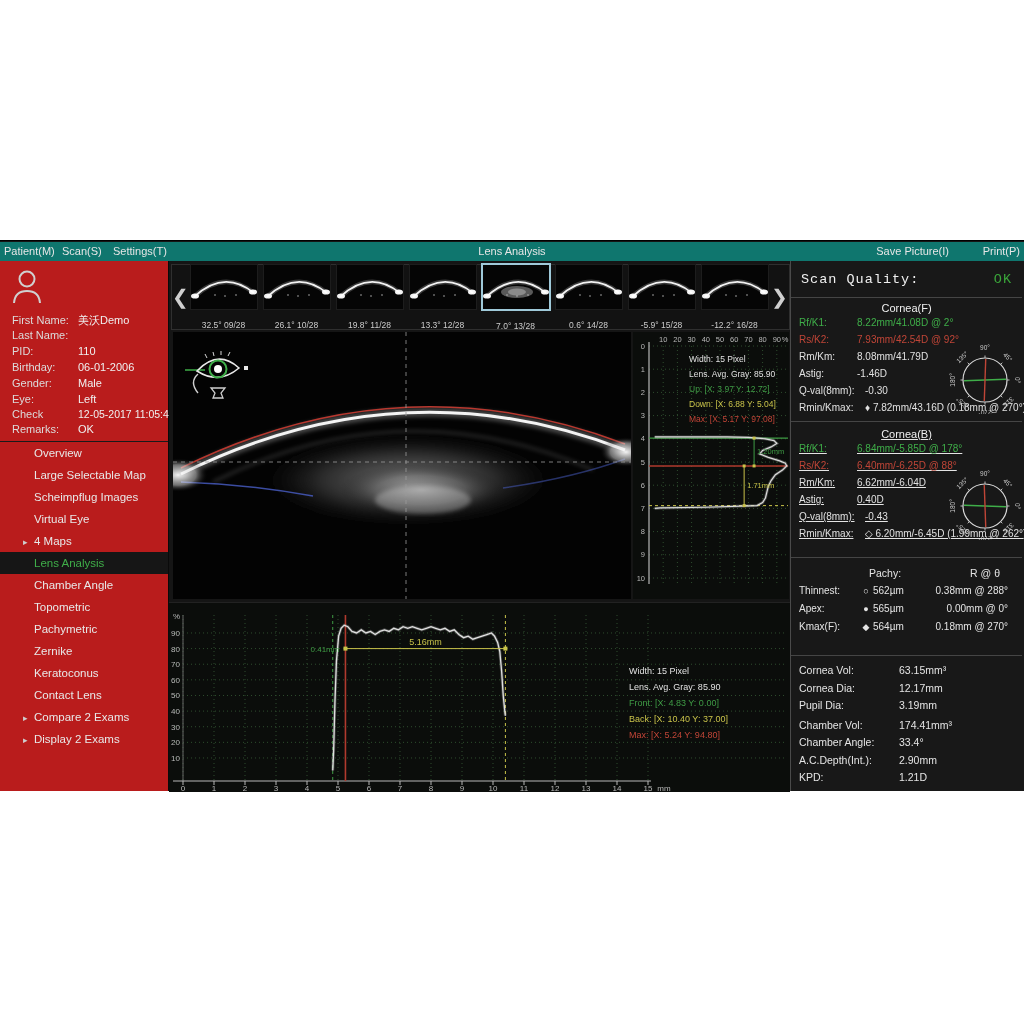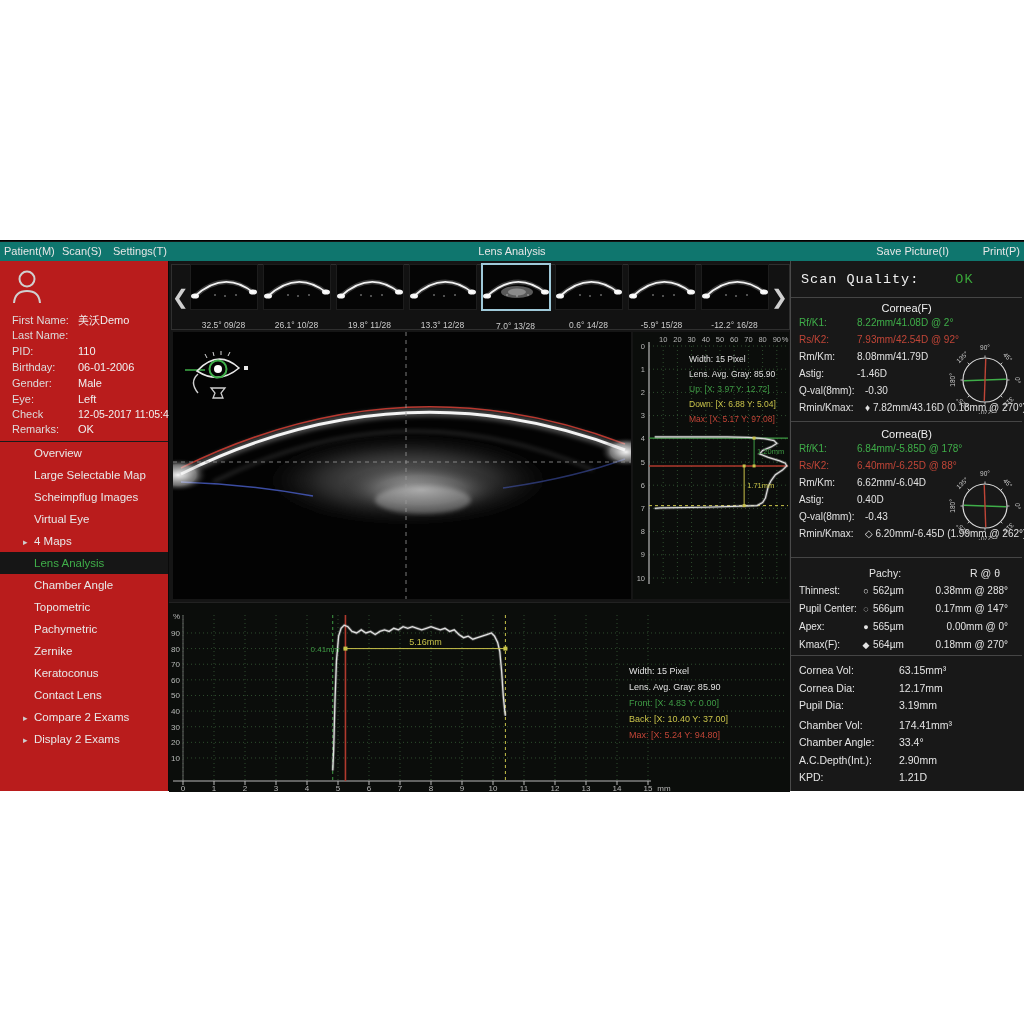--- a/index.html
+++ b/index.html
@@ -30,25 +30,25 @@
   .tlabel{margin-top:10px;font-size:8.5px;color:#cccccc;white-space:nowrap;}
   .scheimp{position:absolute;left:4px;top:71px;width:458px;height:267px;background:#000;}
   .sidechart{position:absolute;left:464px;top:71px;width:156px;height:267px;background:#0b0d0b;}
   .bottomchart{position:absolute;left:0px;top:341px;width:621px;height:189px;background:#0b0d0b;border-top:1px solid #222;}
   .ovl{position:absolute;font-size:9px;line-height:16px;white-space:nowrap;pointer-events:none;}
   .ovl div{white-space:nowrap;}
   .ovl-side{left:56px;top:20px;font-size:8.5px;line-height:15px;}
   .ovl-bot{left:460px;top:60px;}
   
   .rightpanel{position:absolute;left:790px;top:20px;width:234px;height:530px;background:#181818;border-left:1px solid #4a4a4a;color:#e4e4e4;}
-  .rp-sec{position:absolute;left:0;width:231px;border-bottom:1px solid #454545;box-sizing:border-box;}
+  .rp-sec{position:absolute;left:0;width:231px;border-bottom:1px solid #454545;box-sizing:border-box;justify-content:space-between;}
   .sq{top:0;height:37px;display:flex;align-items:center;padding:0 10px;font-family:"Liberation Mono",monospace;font-size:13.5px;letter-spacing:1px;color:#f0f0f0;}
   .sq .okval{margin-left:36px;color:#3aa63a;}
   .secF{top:37px;height:124px;}
-  .secB{top:161px;height:136px;}
+  .secB{top:161px;height:136px;text-decoration:underline;}
   .secP{top:297px;height:98px;}
   .secV{top:395px;height:135px;border-bottom:none;}
   .ctitle{text-align:center;font-size:11px;color:#f0f0f0;padding-top:4px;}
   .crow{display:flex;height:17px;line-height:17px;padding:0 0 0 8px;font-size:10px;white-space:nowrap;}
   .crow .cl{width:58px;flex:0 0 auto;}
   .crow .cv{flex:1 1 auto;}
   .green{color:#3fae49;} .red{color:#c04537;} .white{color:#e0e0e0;}
   .dial{position:absolute;width:72px;height:72px;}
   .dialF{left:158px;top:44px;}
   .dialB{left:158px;top:46px;}
@@ -524,26 +524,20 @@
           <span class="h1">Pachy:</span>
           <span class="h2">R @ θ</span>
         </div>
         <div class="prowp">
             <span class="pl">Thinnest:</span>
             <span class="pi">○</span>
             <span class="pv">562µm</span>
             <span class="pr">0.38mm @ 288°</span>
           </div>
         <div class="prowp">
-            <span class="pl">Pupil Center:</span>
-            <span class="pi">◌</span>
-            <span class="pv">566µm</span>
-            <span class="pr">0.17mm @ 147°</span>
-          </div>
-        <div class="prowp">
             <span class="pl">Apex:</span>
             <span class="pi">●</span>
             <span class="pv">565µm</span>
             <span class="pr">0.00mm @ 0°</span>
           </div>
         <div class="prowp">
             <span class="pl">Kmax(F):</span>
             <span class="pi">◆</span>
             <span class="pv">564µm</span>
             <span class="pr">0.18mm @ 270°</span>

